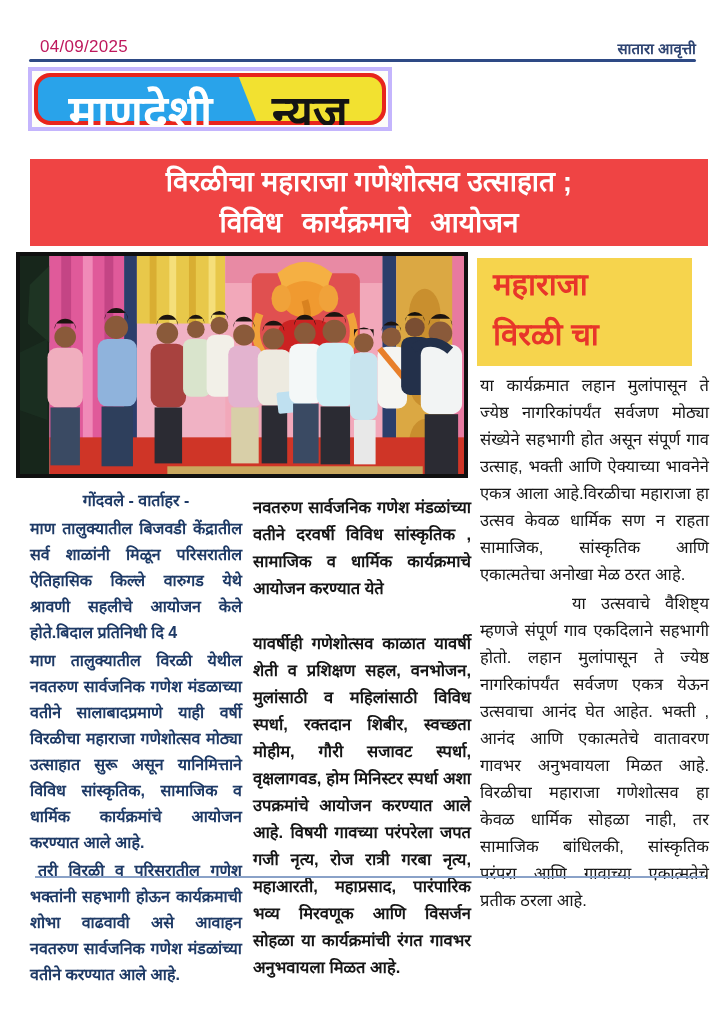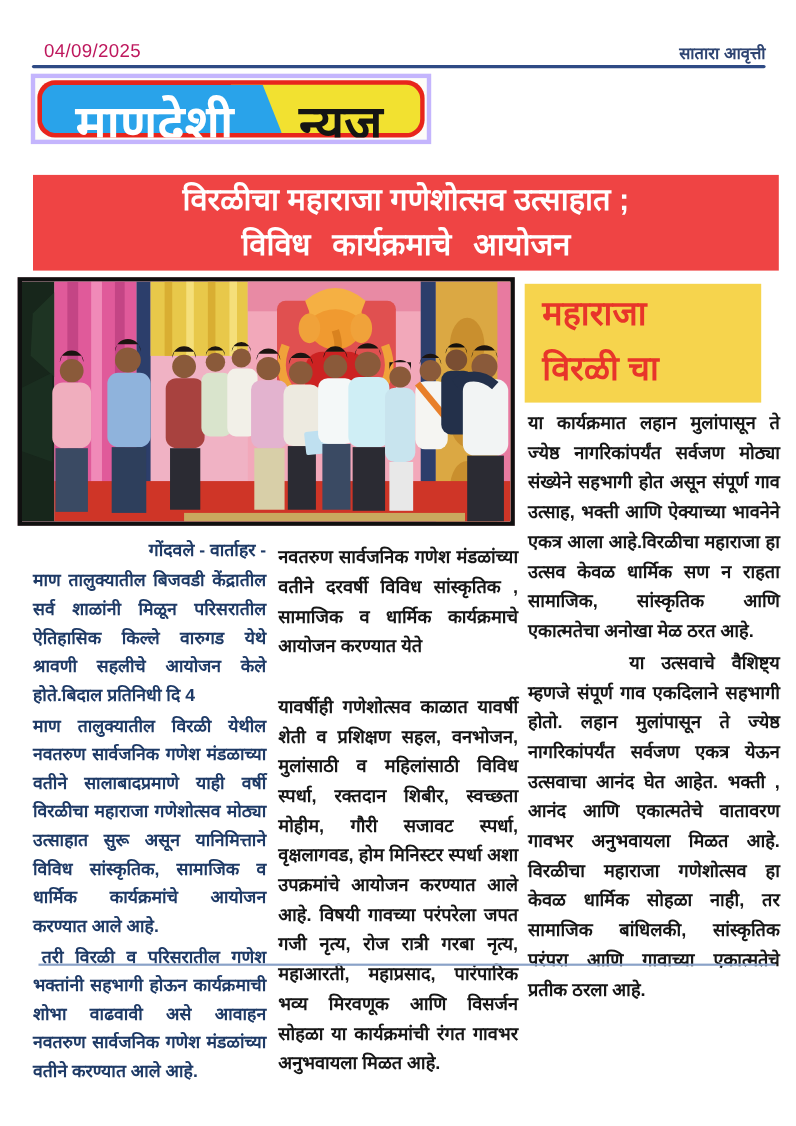--- a/index.html
+++ b/index.html
@@ -33,25 +33,25 @@
     border:4px solid #101010;box-sizing:border-box;background:#f2b8c8;}
   .photo svg{display:block;width:100%;height:100%;}
   
   .hibox{position:absolute;left:477px;top:258px;width:215px;height:108px;background:#f6d44d;
     color:#e8352a;font-weight:700;font-size:31px;padding:2px 0 0 16px;box-sizing:border-box;}
   .hibox .hl{line-height:50px;}
   
   .col{position:absolute;text-align:justify;}
   .col p{margin:0 0 2px 0;}
   .col-left{left:30px;top:488px;width:212px;color:#1e3a66;font-size:16px;line-height:26px;font-weight:600;}
-  .col-left .dateline{text-align:right;font-weight:700;}
+  .col-left .dateline{text-align:center;font-weight:700;}
   .col-left .p-last{text-indent:8px;}
   .col-mid{left:253px;top:494px;width:218px;color:#161616;font-size:16.5px;line-height:27px;font-weight:600;}
   .col-mid .gap{height:26px;}
-  .col-right{left:480px;top:372px;width:229px;color:#161616;font-size:16.5px;line-height:27px;font-weight:700;}
+  .col-right{left:480px;top:372px;width:229px;color:#161616;font-size:16.5px;line-height:27px;font-weight:400;}
   .col-right .p-indent{text-indent:92px;}
   
   .bottom-rule{position:absolute;left:35px;top:876px;width:670px;height:2px;background:#8aa2c8;}
 </style>
 </head>
 <body>
 
 <div class="page">
 
   <div class="hdr-date">04/09/2025</div>

